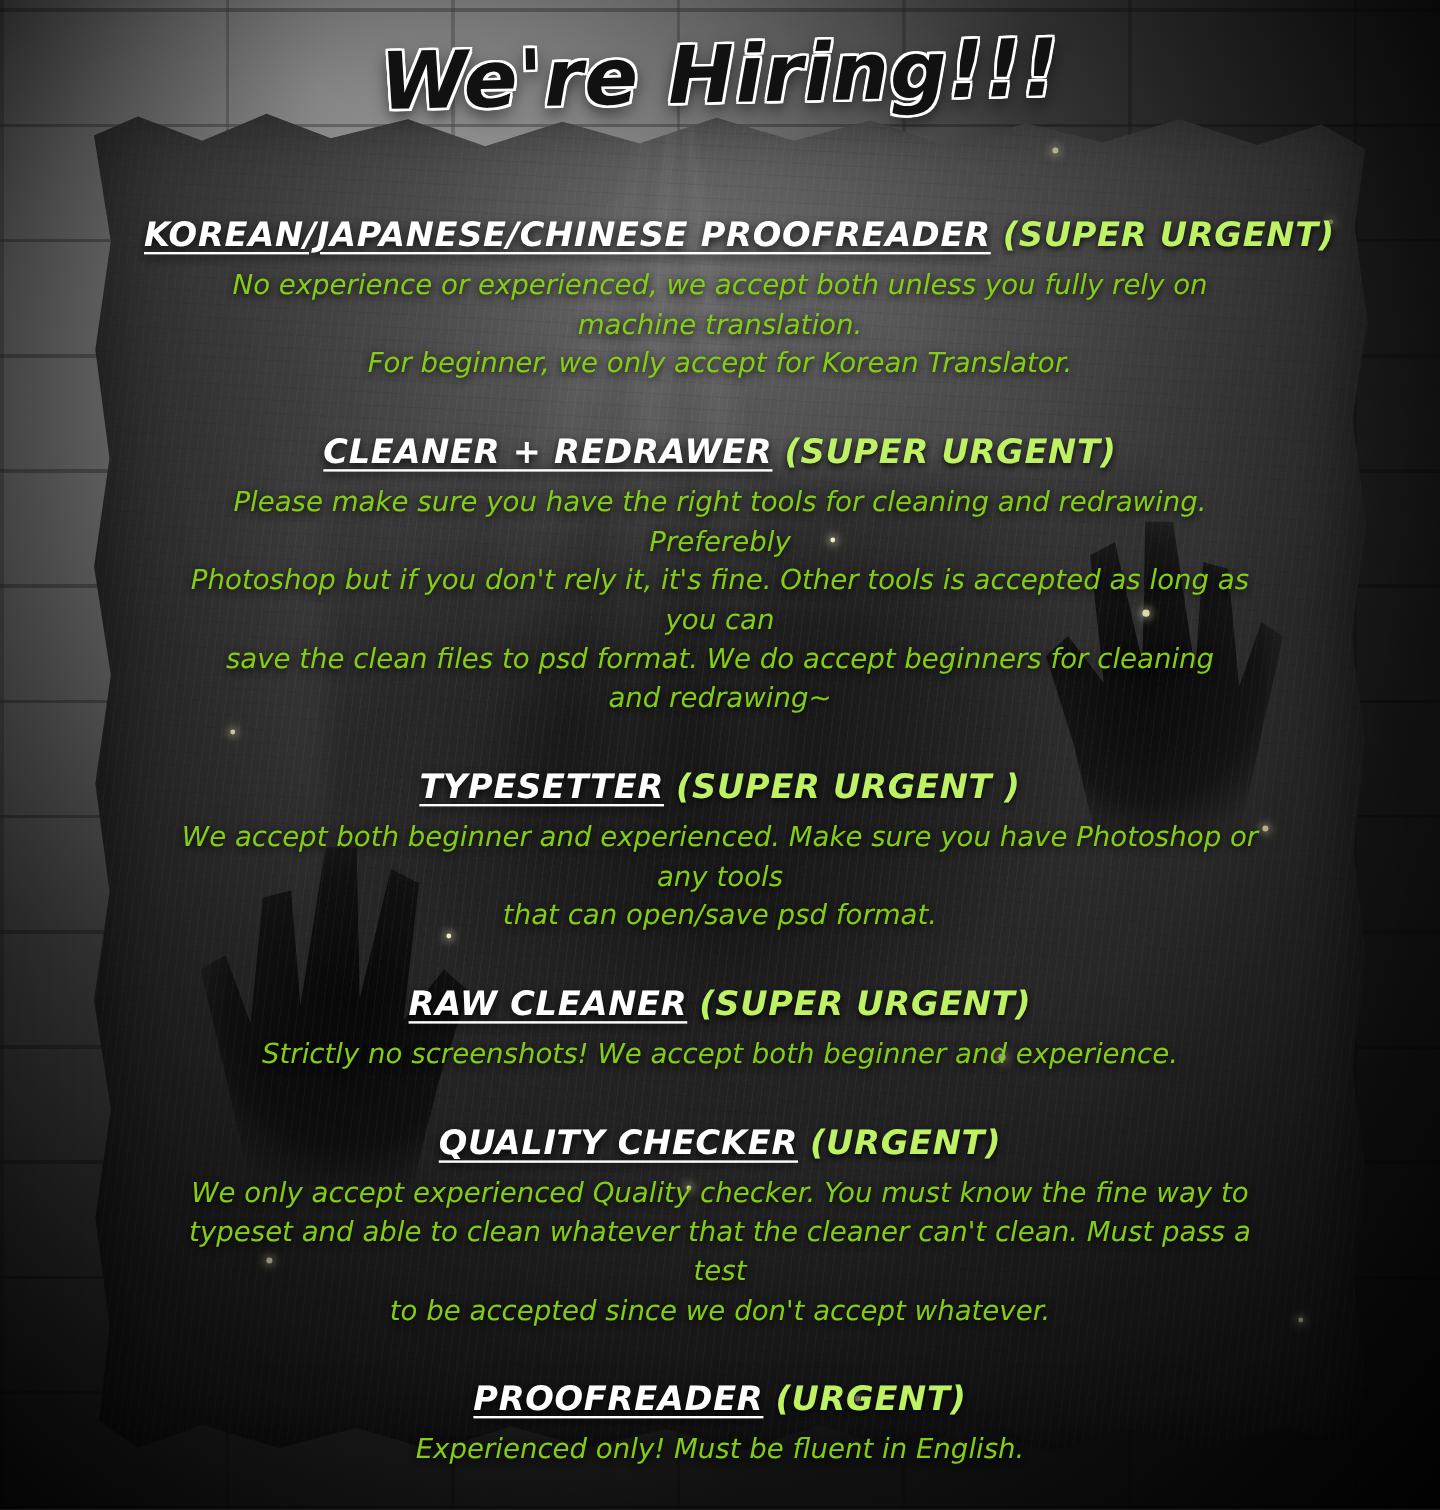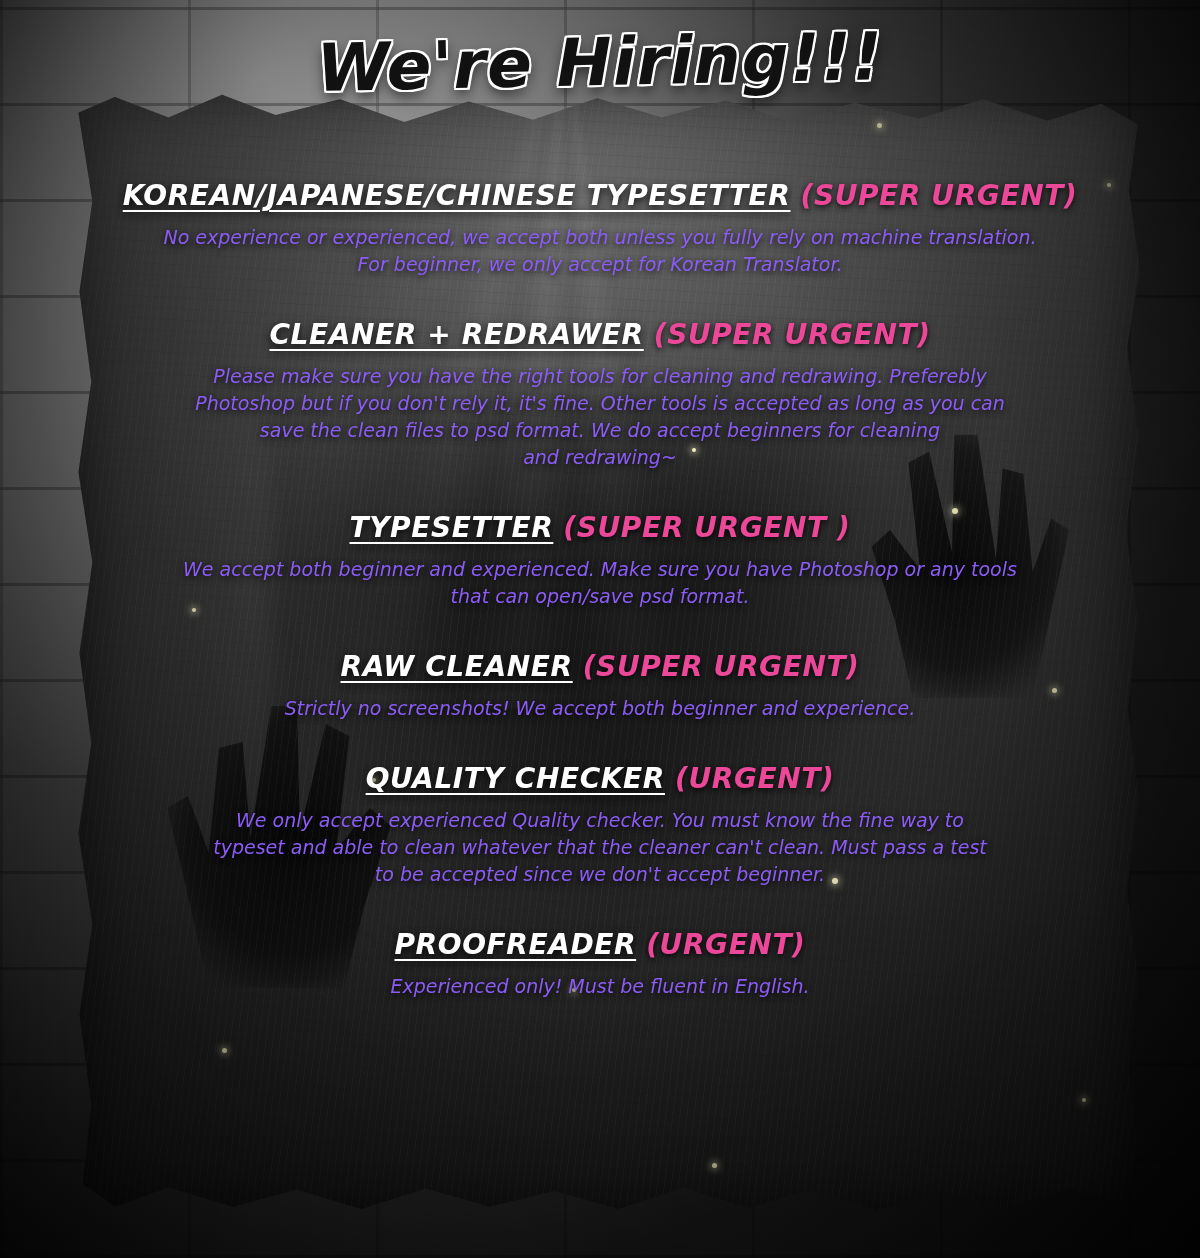--- a/index.html
+++ b/index.html
@@ -155,30 +155,30 @@
     text-shadow: 0 3px 8px rgba(0,0,0,0.85);
     white-space: nowrap;
   }
   .role-name {
     color: #ffffff;
     text-decoration: underline;
     text-underline-offset: 5px;
     text-decoration-thickness: 2px;
   }
   .role-tag {
-    color: #ec4899;
+    color: #bef264;
     margin-left: 10px;
     text-shadow: 0 2px 6px rgba(0,0,0,0.9);
   }
   .desc {
-    font-size: 19px;
+    font-size: 23px;
     font-style: italic;
     line-height: 1.42;
-    color: #8b5cf6;
-    margin: 12px auto;
+    color: #84cc16;
+    margin: 0 auto;
     max-width: 900px;
     text-shadow: 0 2px 7px rgba(0,0,0,0.9);
   }
   .desc span { display: block; }
 </style>
 </head>
 <body>
 
 <div class="poster">
 
@@ -208,21 +208,21 @@
   </div>
 
   <div class="bg-vignette"></div>
 
   <div class="content">
 
     <h1 class="title">We're Hiring!!!</h1>
 
     <div class="section">
       <div class="role-line">
-        <span class="role-name">KOREAN/JAPANESE/CHINESE TYPESETTER</span><span class="role-tag">(SUPER URGENT)</span>
+        <span class="role-name">KOREAN/JAPANESE/CHINESE PROOFREADER</span><span class="role-tag">(SUPER URGENT)</span>
       </div>
       <div class="desc">
         <span>No experience or experienced, we accept both unless you fully rely on machine translation.</span>
         <span>For beginner, we only accept for Korean Translator.</span>
       </div>
     </div>
 
     <div class="section">
       <div class="role-line">
         <span class="role-name">CLEANER + REDRAWER</span><span class="role-tag">(SUPER URGENT)</span>
@@ -254,21 +254,21 @@
       </div>
     </div>
 
     <div class="section">
       <div class="role-line">
         <span class="role-name">QUALITY CHECKER</span><span class="role-tag">(URGENT)</span>
       </div>
       <div class="desc">
         <span>We only accept experienced Quality checker. You must know the fine way to</span>
         <span>typeset and able to clean whatever that the cleaner can't clean. Must pass a test</span>
-        <span>to be accepted since we don't accept beginner.</span>
+        <span>to be accepted since we don't accept whatever.</span>
       </div>
     </div>
 
     <div class="section">
       <div class="role-line">
         <span class="role-name">PROOFREADER</span><span class="role-tag">(URGENT)</span>
       </div>
       <div class="desc">
         <span>Experienced only! Must be fluent in English.</span>
       </div>

